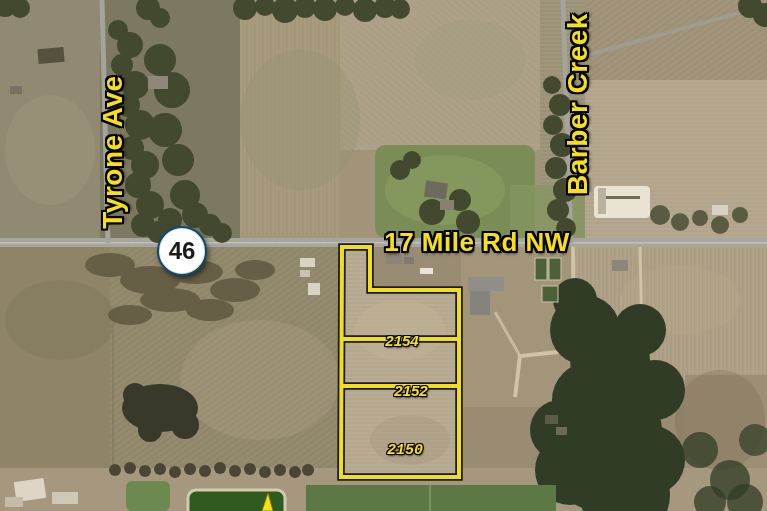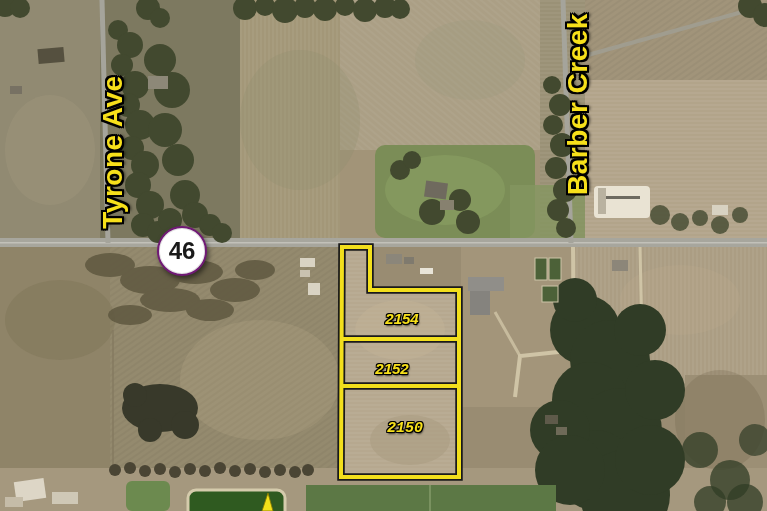--- a/index.html
+++ b/index.html
@@ -18,36 +18,37 @@
       -2px 0 0 #000, 2px 0 0 #000, 0 -2px 0 #000, 0 2px 0 #000,
       1px 3px 3px rgba(0,0,0,.65);
   }
   .label-vertical{transform:translate(-50%,-50%) rotate(-90deg);transform-origin:center;}
   .label-tyrone{left:113px;top:152px;font-size:28px;}
   .label-barber{left:578px;top:104px;font-size:28px;}
   .label-road{left:477px;top:242px;transform:translate(-50%,-50%);font-size:26px;}
   .shield{
     position:absolute;left:182px;top:251px;transform:translate(-50%,-50%);
     width:46px;height:46px;border-radius:50%;
-    background:var(--shield-bg,#fff);border:2px solid #701a75;
+    background:var(--shield-bg,#fff);border:2px solid #0c4a6e;
     display:flex;align-items:center;justify-content:center;
     font-size:24px;font-weight:bold;color:var(--shield-text,#1a1a1a);
     box-shadow:2px 3px 5px rgba(0,0,0,.5), inset 0 0 0 1px rgba(0,0,0,.12);
   }
   .parcel-num{
     position:absolute;transform:translate(-50%,-50%);
     font-size:15px;font-weight:bold;font-style:italic;
     color:var(--label-yellow,#f7e01a);
     text-shadow:
       -1px -1px 0 #000, 1px -1px 0 #000, -1px 1px 0 #000, 1px 1px 0 #000,
       -1px 0 0 #000, 1px 0 0 #000, 0 -1px 0 #000, 0 1px 0 #000,
       1px 2px 2px rgba(0,0,0,.7);
+    margin-top: 22px;
   }
   .pn-2154{left:402px;top:318px;}
-  .pn-2152{left:392px;top:368px;}
+  .pn-2152{left:411px;top:368px;}
   .pn-2150{left:405px;top:428px;font-family:Liberation Mono, monospace;}
 </style>
 </head>
 <body>
 
 <div class="stage">
 
   <svg class="scenery" width="767" height="511" viewBox="0 0 767 511">
     <defs>
       <pattern id="pv" width="4" height="4" patternUnits="userSpaceOnUse">
@@ -281,20 +282,21 @@
     </g>
     <g stroke="var(--parcel-line,#f2df1c)" stroke-width="4" fill="none" stroke-linejoin="miter">
       <path d="M342,247 L370,247 L370,290 L459,290 L459,477 L341,477 Z"></path>
       <path d="M342,339 L459,339"></path>
       <path d="M341,386 L459,386"></path>
     </g>
   </svg>
 
   <div class="map-label label-vertical label-tyrone">Tyrone Ave</div>
   <div class="map-label label-vertical label-barber">Barber Creek</div>
+  <div class="map-label label-road">17 Mile Rd NW</div>
 
   <div class="shield">
     <span>46</span>
   </div>
 
   <div class="parcel-num pn-2154">2154</div>
   <div class="parcel-num pn-2152">2152</div>
   <div class="parcel-num pn-2150">2150</div>
 
 </div>

